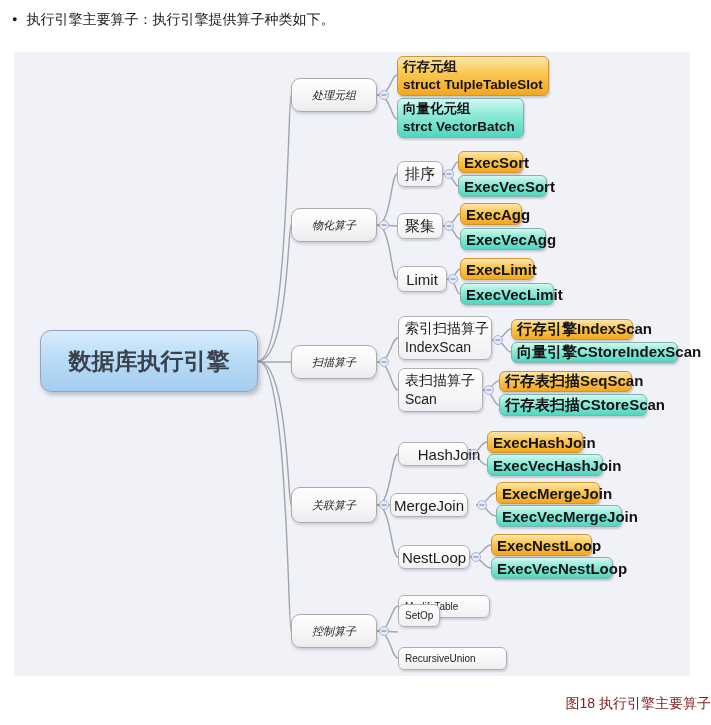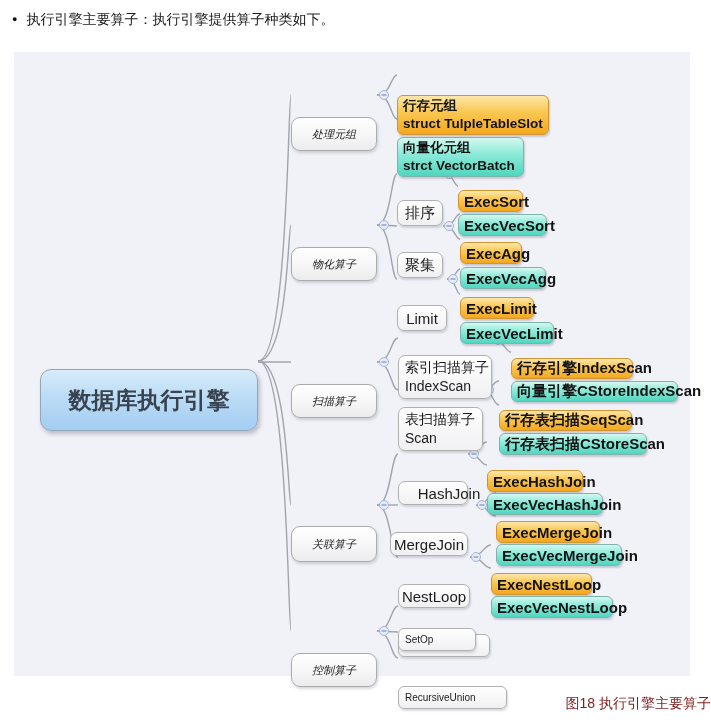--- a/index.html
+++ b/index.html
@@ -8,21 +8,21 @@
 
   .bullet-line{position:absolute;left:12px;top:11px;font-size:14px;color:#1a1a1a;white-space:nowrap;}
   .bullet-glyph{font-size:9px;vertical-align:2px;margin-right:9px;color:#111;}
 
   .panel{position:absolute;left:14px;top:52px;width:676px;height:624px;background:#F1F2F8;}
   .links{position:absolute;left:0;top:0;}
   .links path{fill:none;stroke:#A0A4AC;stroke-width:1.4;}
   .links circle{fill:#E7EBF6;stroke:#A3B4DC;stroke-width:1;}
   .links line{stroke:#7E90C4;stroke-width:1.2;}
 
-  .node{position:absolute;box-sizing:border-box;display:flex;align-items:center;justify-content:center;white-space:nowrap;margin-top:39px;}
+  .node{position:absolute;box-sizing:border-box;display:flex;align-items:center;justify-content:center;white-space:nowrap;}
   .root{background:linear-gradient(180deg,#D8ECFB 0%,#BBDCF6 45%,#A3CDF1 100%);
         border:1px solid #93A5B8;border-radius:11px;font-size:23px;font-weight:bold;color:#39424E;
         box-shadow:2px 3px 4px rgba(80,90,110,.35);}
   .branch{background:linear-gradient(180deg,#FFFFFF 0%,#F6F6F7 55%,#ECECEE 100%);
         border:1px solid #ABABAB;border-radius:9px;font-size:11px;color:#1c1c1c;
         box-shadow:1px 2px 3px rgba(90,95,110,.25);font-style:italic;}
   .sub{background:linear-gradient(180deg,#FFFFFF 0%,#F0F0F2 100%);
         border:1px solid #B0B0B0;border-radius:7px;font-size:15px;color:#1c1c1c;
         box-shadow:1px 2px 2px rgba(90,95,110,.22);}
   .sub.latin{font-size:15px;}
@@ -189,20 +189,20 @@
 
     <div class="node sub latin" style="left:376px;top:441px;width:78px;height:24px;">MergeJoin</div>
     <div class="node chip orange" style="left:482px;top:430px;width:104px;height:22px;">ExecMergeJoin</div>
     <div class="node chip teal" style="left:482px;top:453px;width:126px;height:22px;">ExecVecMergeJoin</div>
 
     <div class="node sub latin" style="left:384px;top:493px;width:72px;height:24px;">NestLoop</div>
     <div class="node chip orange" style="left:477px;top:482px;width:101px;height:22px;">ExecNestLoop</div>
     <div class="node chip teal" style="left:477px;top:505px;width:122px;height:22px;">ExecVecNestLoop</div>
 
     <div class="node plain" style="left:384px;top:543px;width:92px;height:23px;">ModifyTable</div>
-    <div class="node plain" style="left:384px;top:537px;width:78px;height:23px;text-align:center;">SetOp</div>
+    <div class="node plain" style="left:384px;top:552px;width:42px;height:23px;text-align:center;">SetOp</div>
     <div class="node plain" style="left:384px;top:595px;width:109px;height:23px;">RecursiveUnion</div>
 
   </div>
 
   <div class="caption">图18 执行引擎主要算子</div>
 
 </div>
 
 </body></html>

